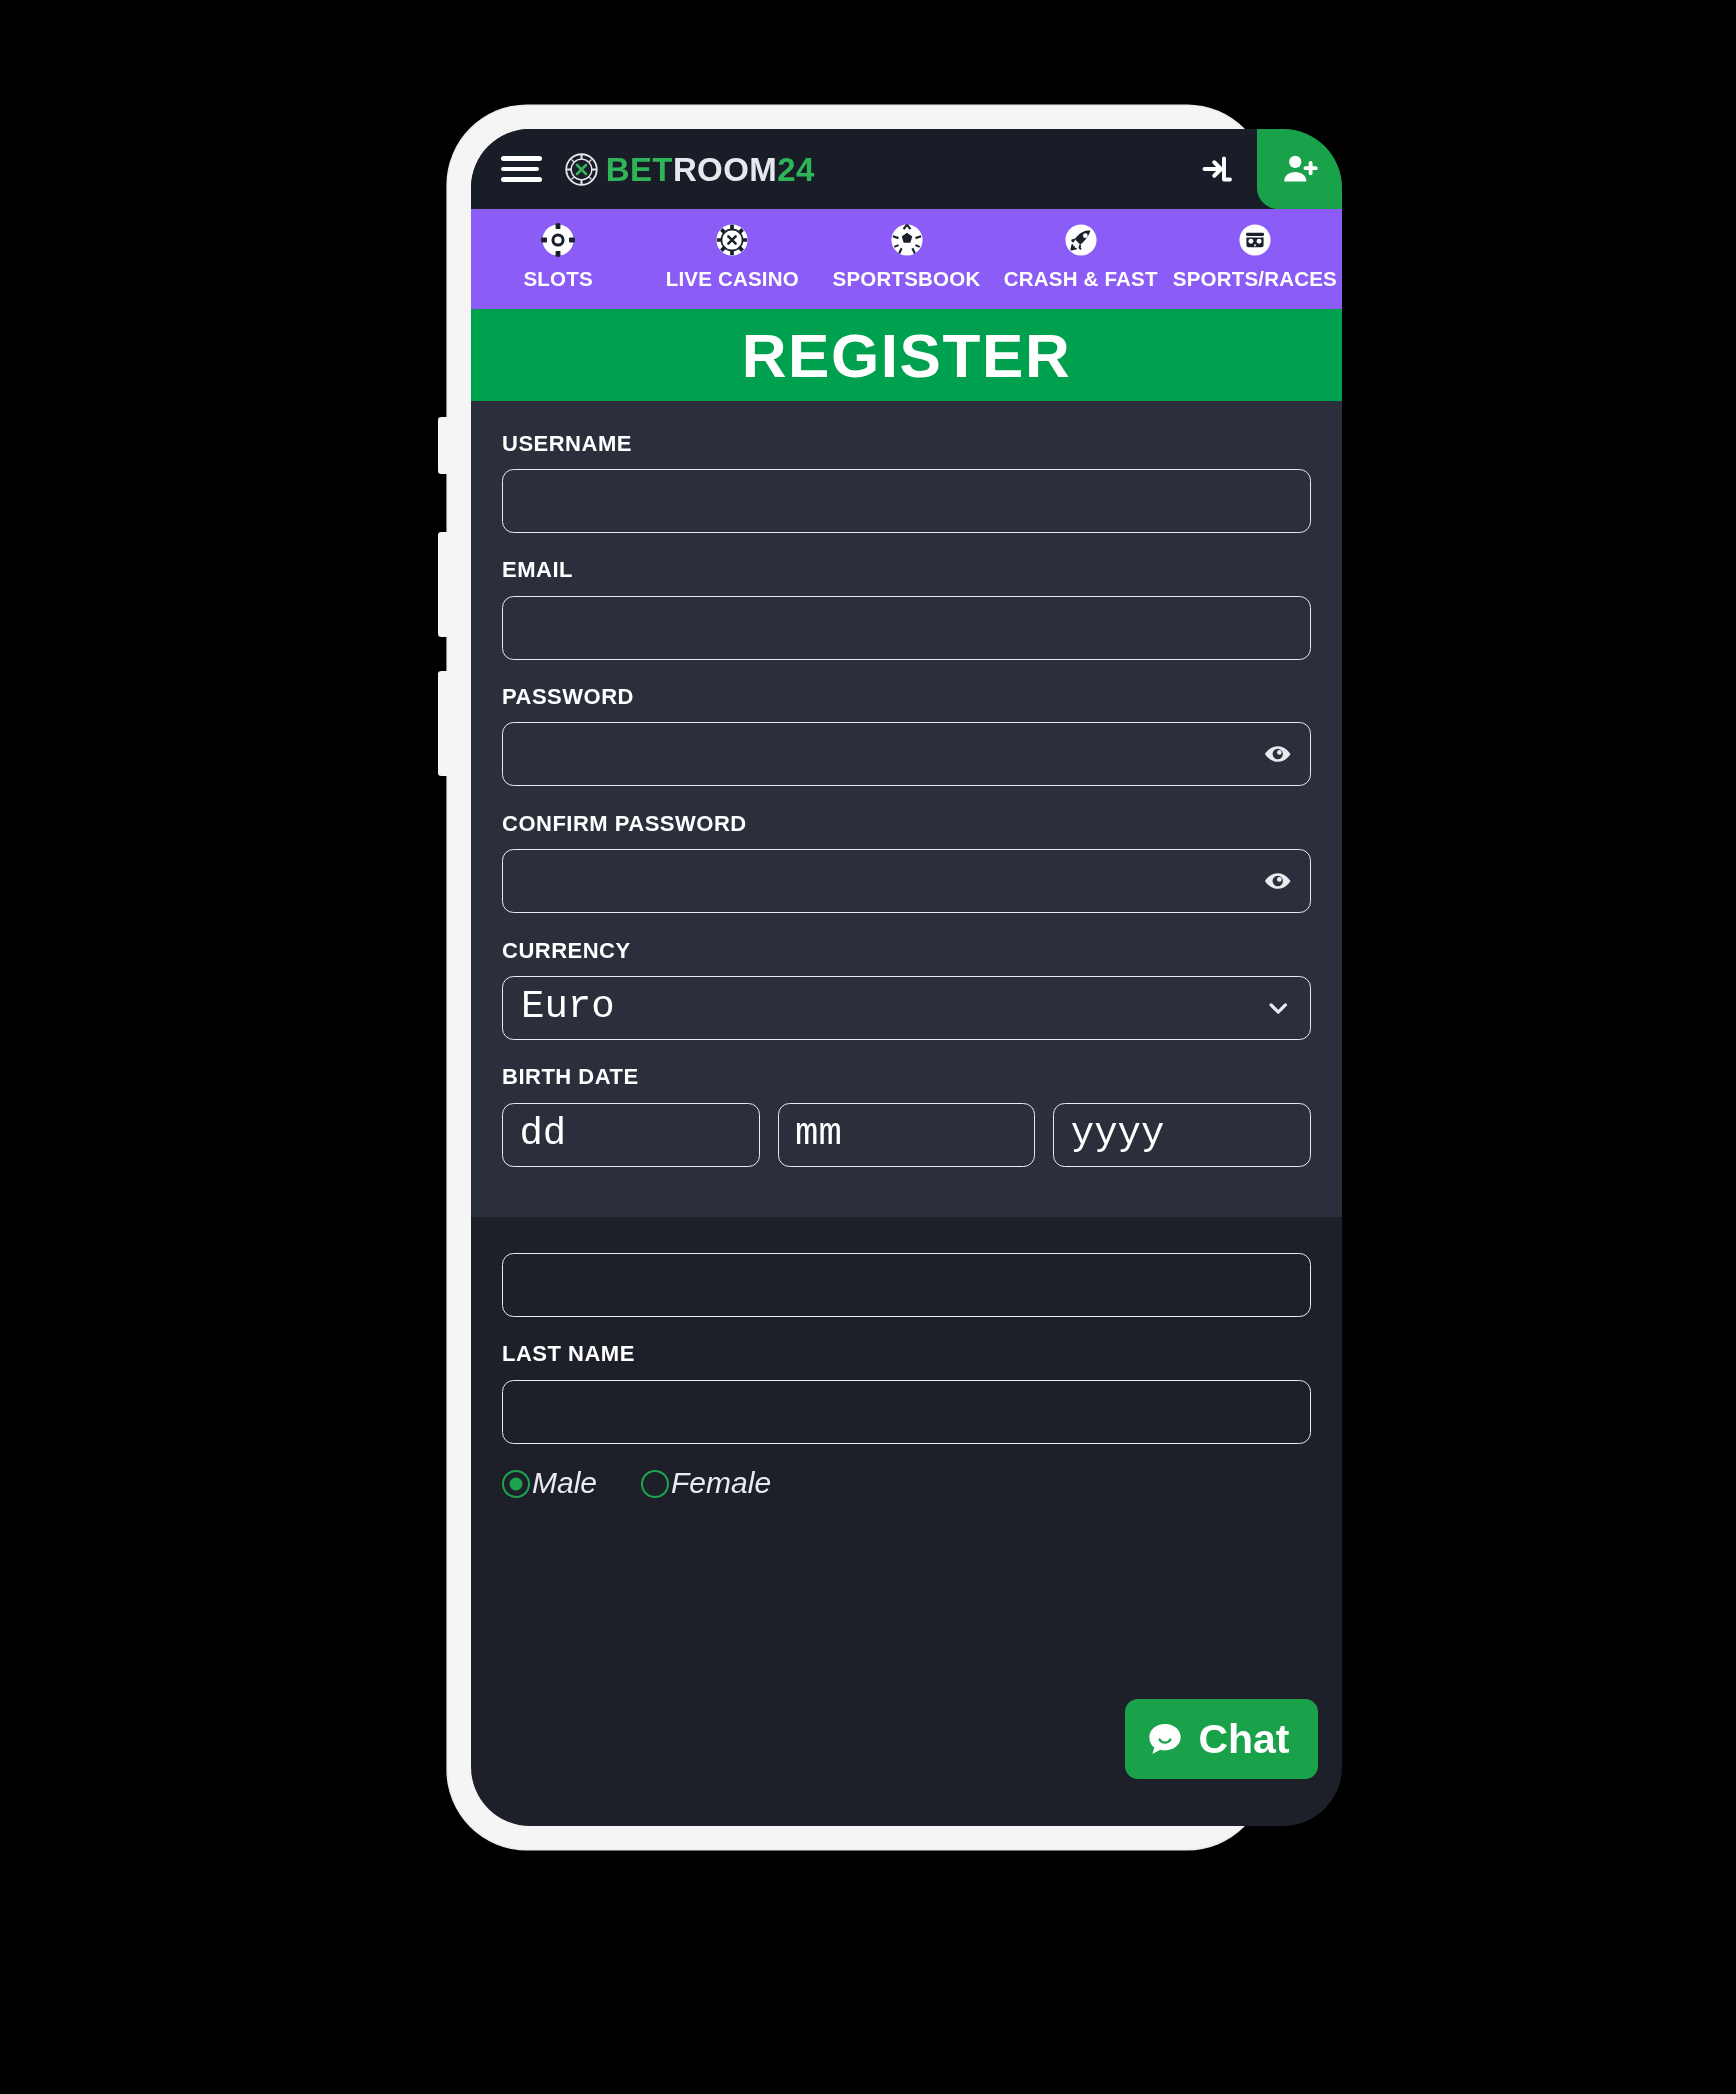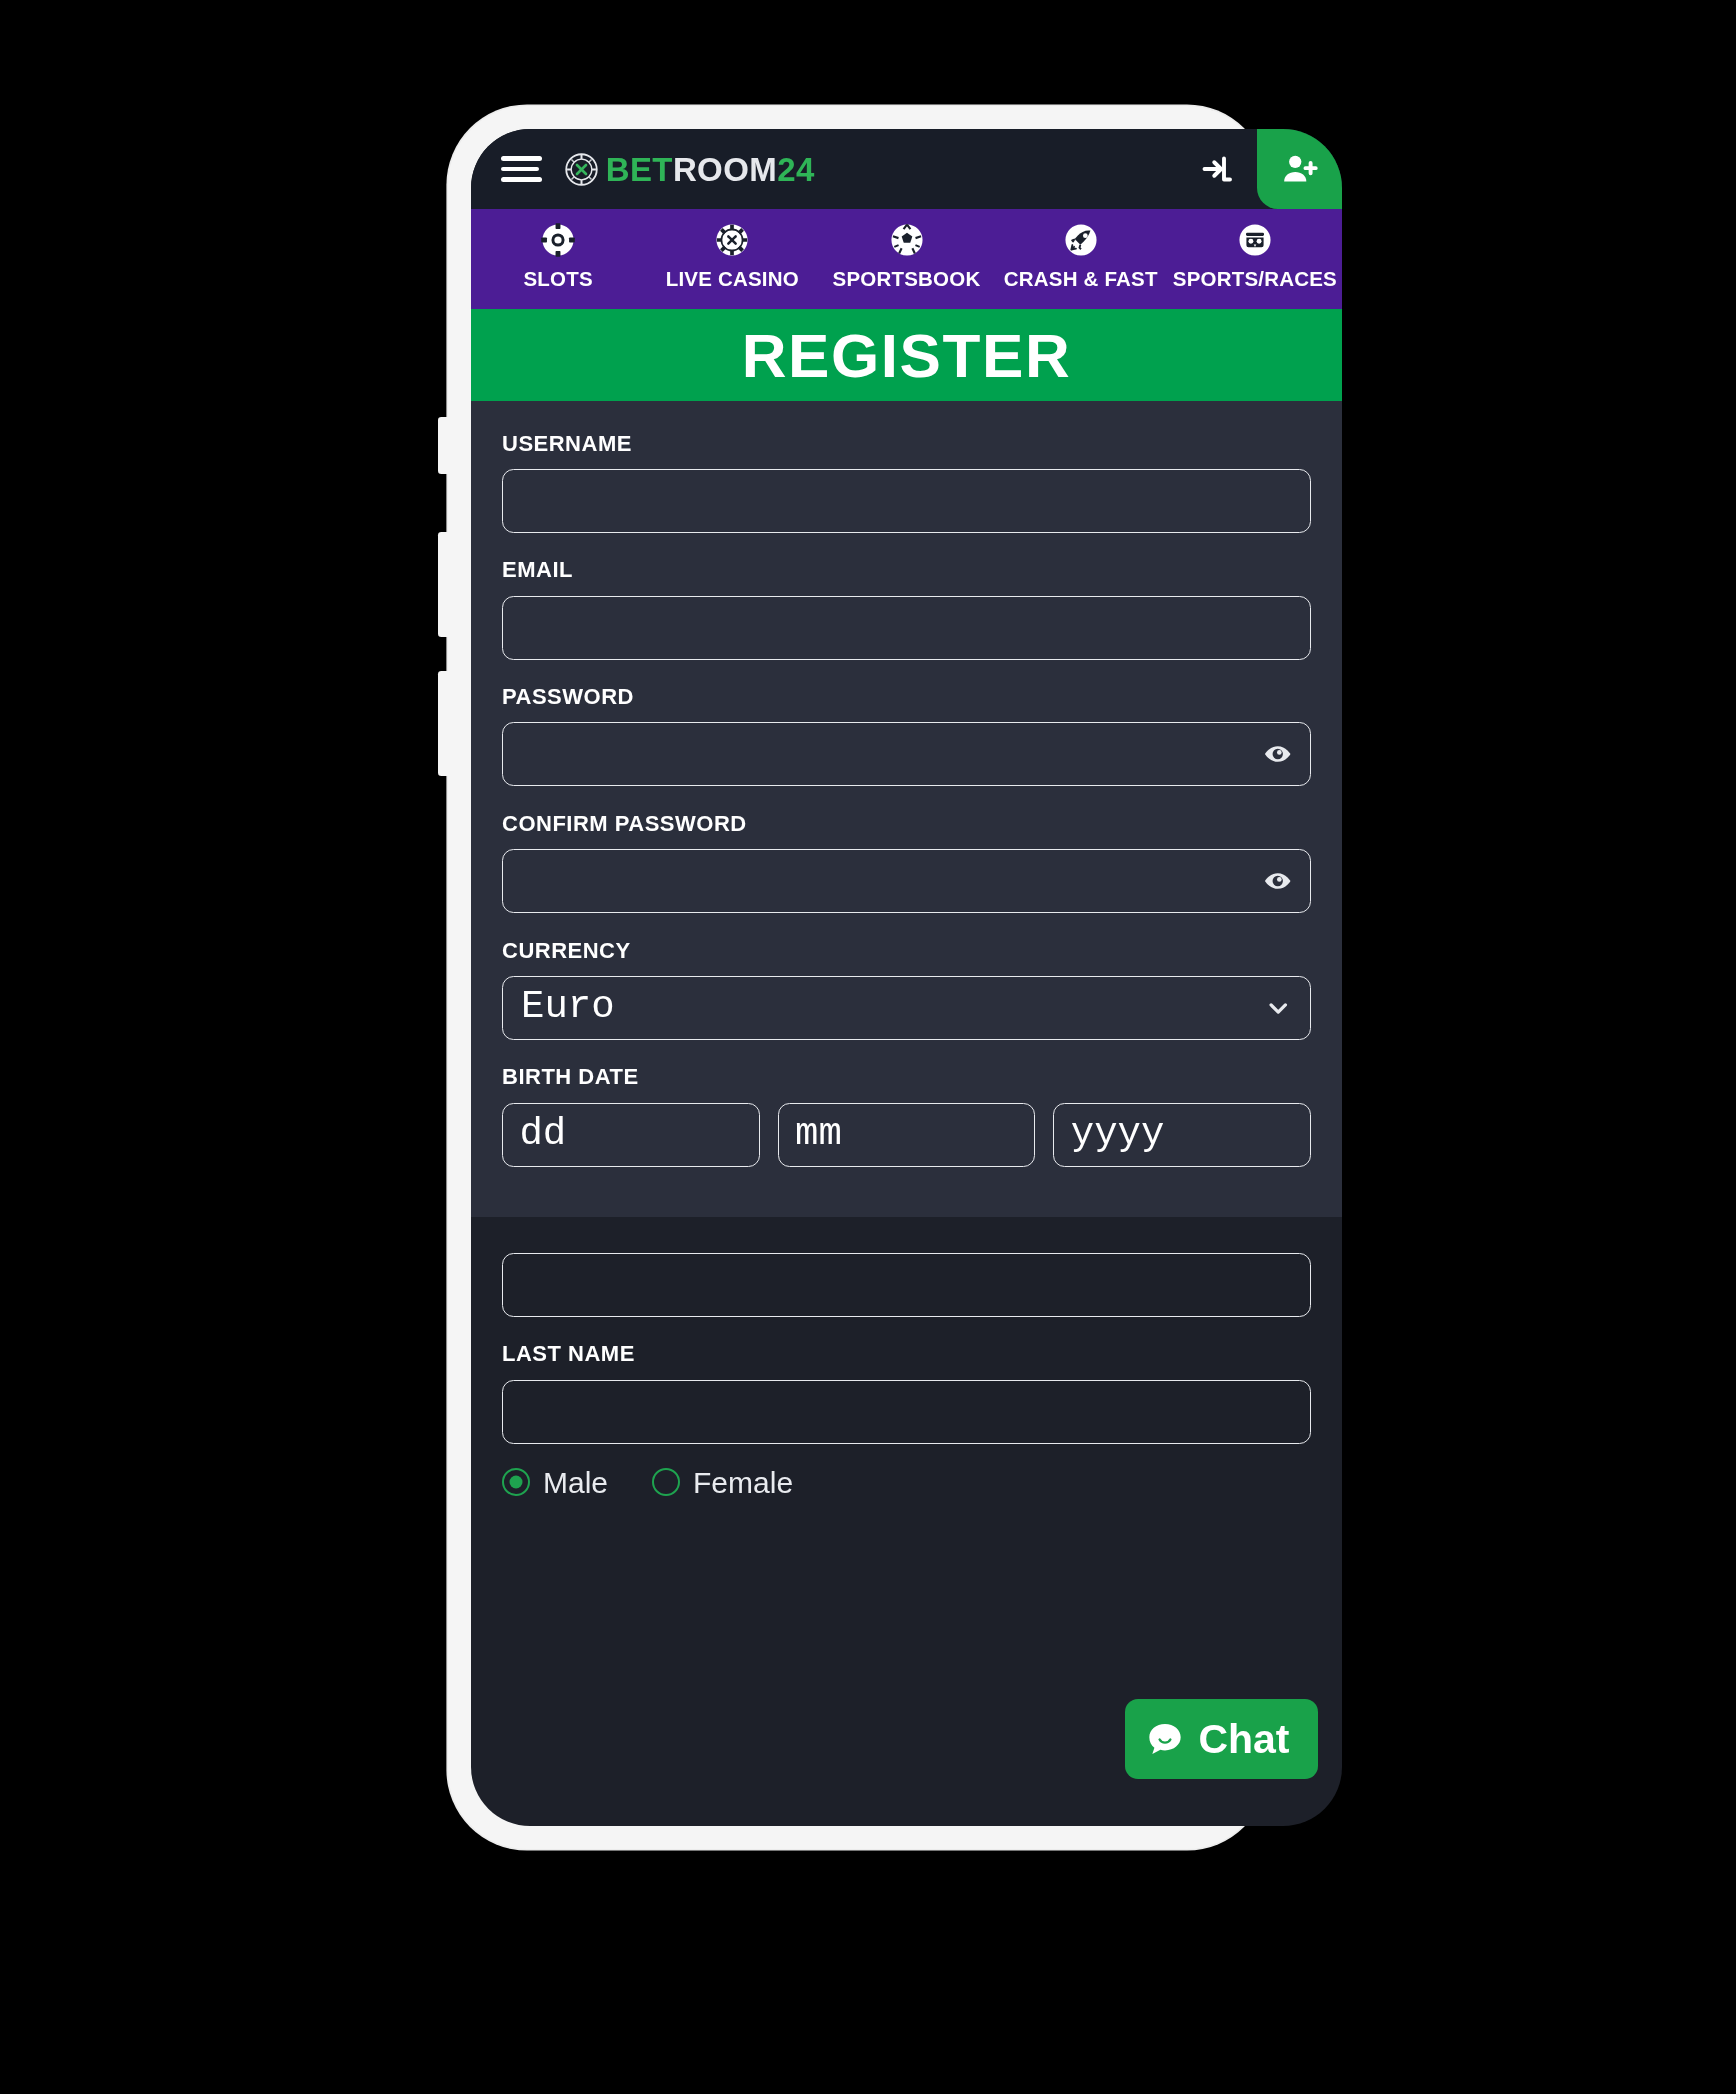--- a/index.html
+++ b/index.html
@@ -119,21 +119,21 @@
     display: flex;
     align-items: center;
     justify-content: center;
     border-radius: 0 0 0 21px;
     cursor: pointer;
   }
 
   
   .catnav {
     height: 100px;
-    background: #4c1d95;
+    background: #8b5cf6;
     display: flex;
     align-items: flex-start;
     padding-top: 11.5px;
   }
   .cat {
     flex: 1 1 0;
     display: flex;
     flex-direction: column;
     align-items: center;
     gap: 8.2px;
@@ -225,21 +225,21 @@
     top: 50%;
     transform: translateY(-50%);
     width: 24.5px; height: 24.5px;
   }
 
   .dob-row { display: flex; gap: 18px; }
   .dob-row .fbox { flex: 1 1 0; padding: 0 16.4px; }
 
   
   .radio-row { display: flex; align-items: center; gap: 44px; margin-top: 14.7px; }
-  .radio { display: flex; align-items: flex-start; gap: 13px; cursor: pointer; }
+  .radio { display: flex; align-items: flex-end; gap: 2px; cursor: pointer; font-style: italic; }
   .radio .dot {
     width: 28px; height: 28px;
     border-radius: 50%;
     border: 2.5px solid #1ea34f;
     background: transparent;
     flex: 0 0 auto;
     position: relative;
   }
   .radio.checked .dot::after {
     content: "";

